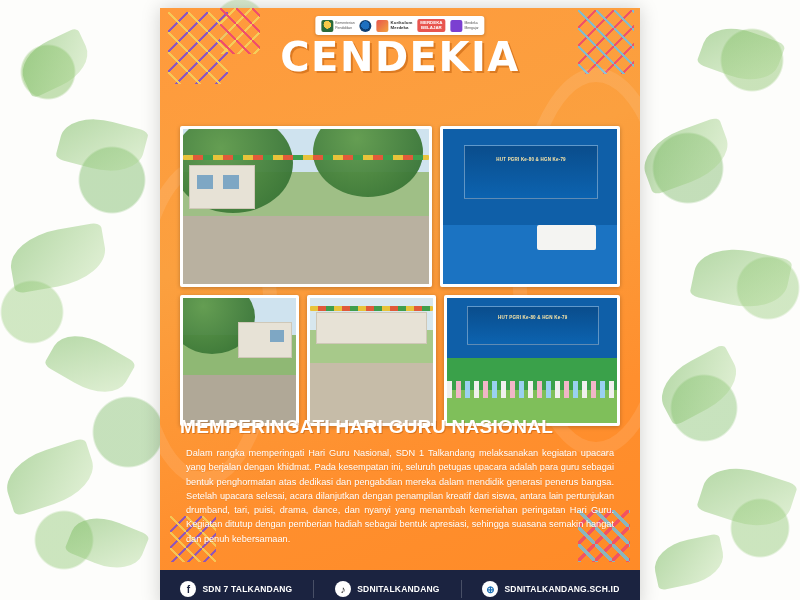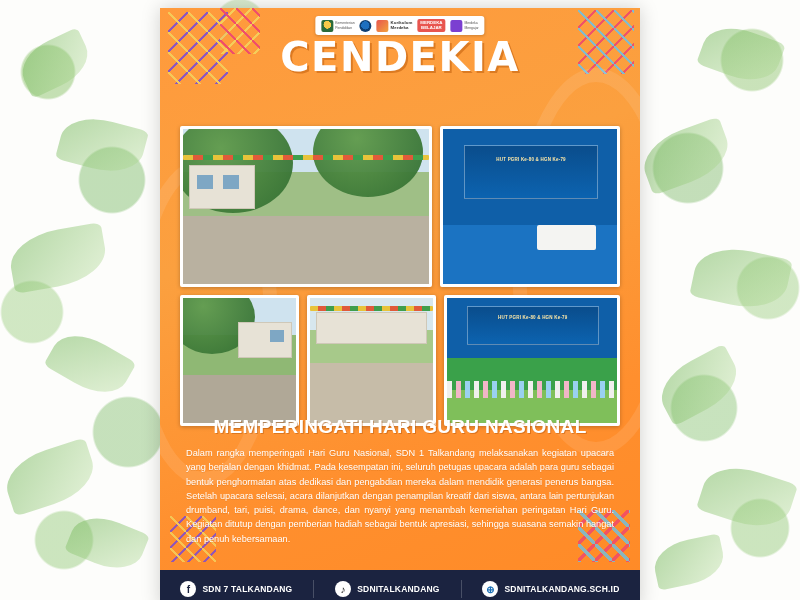--- a/index.html
+++ b/index.html
@@ -248,21 +248,21 @@
       #9ad1f0 18px 23px, transparent 23px 27px);
   }
 
   
   .article {
     position: absolute;
     left: 20px; right: 20px;
     top: 408px;
   }
   .headline {
-    text-align: center;
+    text-align: left;
     color: #ffffff;
     font-size: 19px;
     font-weight: bold;
     letter-spacing: .3px;
     text-shadow: 1px 1px 0 rgba(170,75,0,.4);
     margin: 0 0 8px 0;
   }
   .body-text {
     color: #ffffff;
     font-size: 9.2px;

